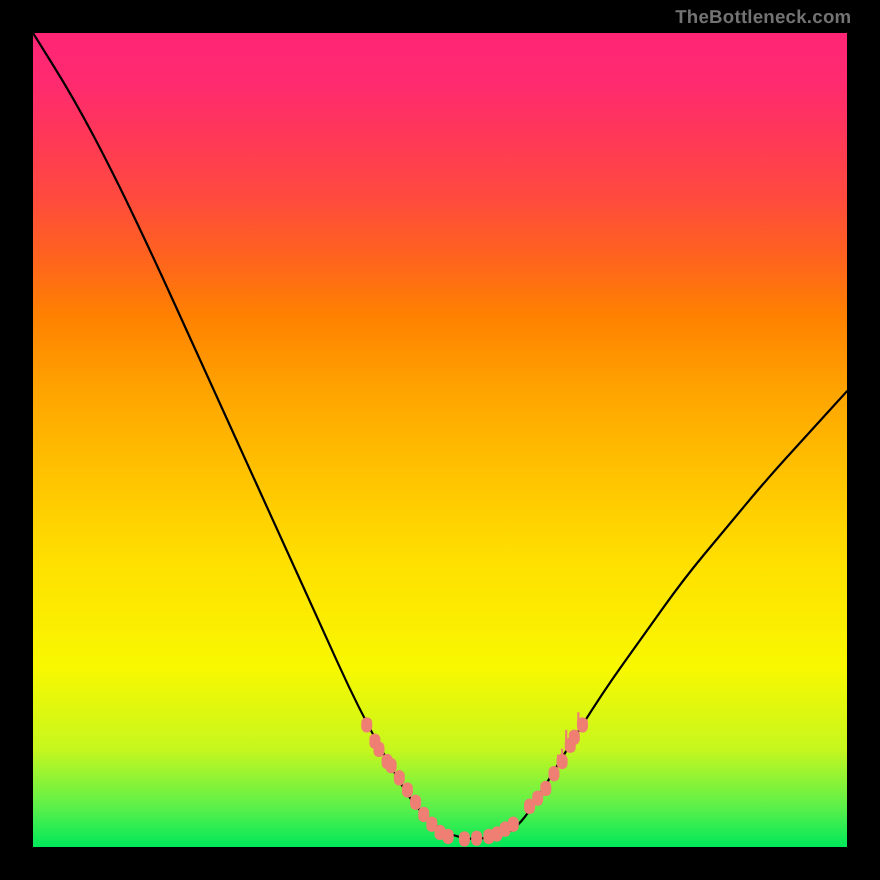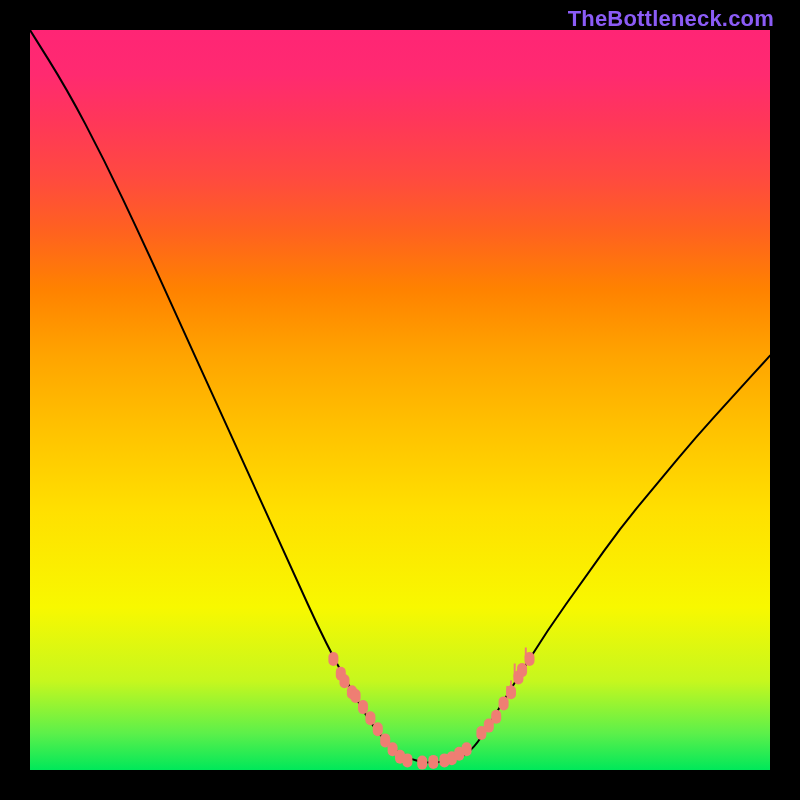--- a/index.html
+++ b/index.html
@@ -46,23 +46,23 @@
     left: 30px;
     top: 30px;
     width: 740px;
     height: 740px;
     pointer-events: none;
   }
   .watermark {
     position: absolute;
     top: 6px;
     right: 26px;
-    font-size: 22px;
+    font-size: 17px;
     font-weight: 600;
-    color: #8b5cf6;
+    color: #737373;
     letter-spacing: 0.2px;
   }
 </style>
 </head>
 <body>
 
 <div class="frame">
 
   <div class="plot-area"></div>
 

